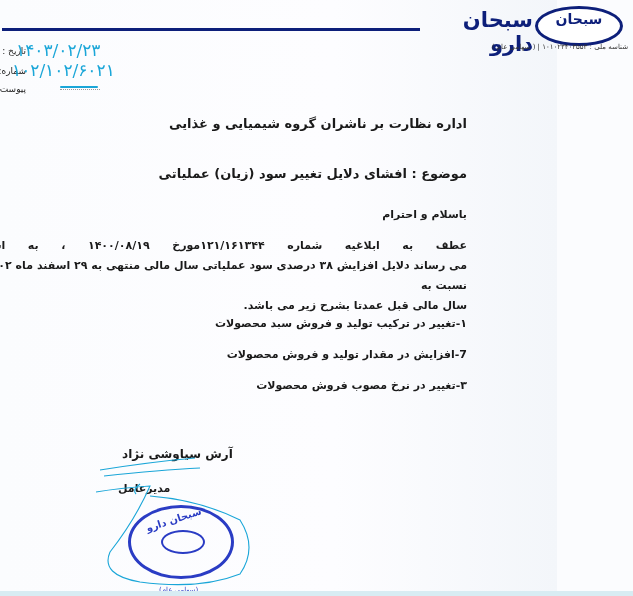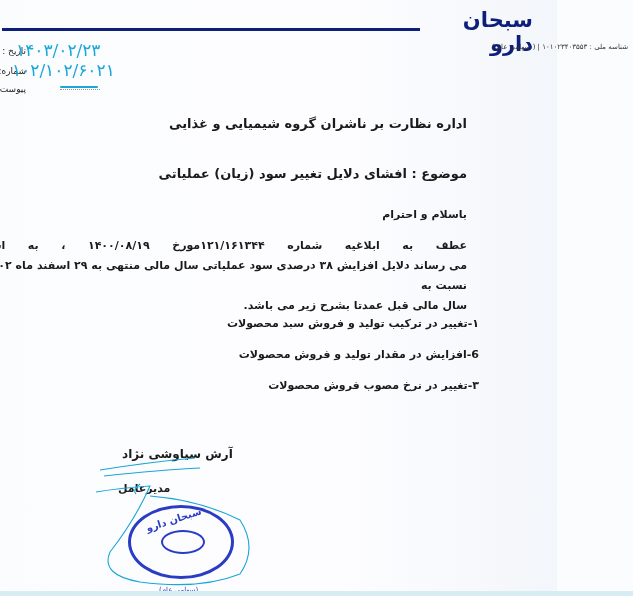--- a/index.html
+++ b/index.html
@@ -15,57 +15,60 @@
   .meta-val{position:absolute;color:#1aa6d8;font-size:17px;font-family:"DejaVu Serif",serif;direction:rtl;white-space:nowrap;}
   .dots{position:absolute;left:60px;top:89px;width:40px;border-bottom:1px dotted #999;}
   .dash-sig{position:absolute;left:60px;top:86px;width:38px;height:2px;background:#1aa6d8;border-radius:2px;}
   
   .text{position:absolute;direction:rtl;text-align:right;white-space:nowrap;font-weight:bold;}
   .addr{right:90px;top:116px;font-size:13px;font-weight:bold;}
   .subj{right:90px;top:150px;font-size:13px;font-weight:bold;margin-top:16px;}
   .greet{right:90px;top:208px;font-size:11px;}
   .para{right:90px;top:236px;width:510px;font-size:11px;line-height:20px;white-space:normal;}
   .para .l1{display:block;text-align:justify;text-align-last:justify;}
-  .item{right:78px;font-size:11px;}
+  .item{right:90px;font-size:11px;}
   .sig-name{position:absolute;left:122px;top:447px;direction:rtl;font-size:12px;font-weight:bold;}
   .sig-title{position:absolute;left:118px;top:482px;direction:rtl;font-size:11px;font-weight:bold;}
   .stamp{position:absolute;left:128px;top:505px;width:106px;height:74px;border:3px solid #2a3cc4;border-radius:50%;box-sizing:border-box;}
   .stamp-inner{position:absolute;left:30px;top:22px;width:40px;height:20px;border:2px solid #2a3cc4;border-radius:50%;}
   .stamp-top{position:absolute;left:14px;top:6px;font-size:10px;color:#2a3cc4;direction:rtl;font-weight:bold;transform:rotate(-18deg);}
   .stamp-bot{position:absolute;left:28px;top:50px;font-size:7px;color:#2a3cc4;direction:rtl;margin-top:28px;}
   .bottom-edge{position:absolute;left:0;top:591px;width:633px;height:5px;background:#d8ecf3;}
   svg.scribble{position:absolute;left:0;top:0;}
 </style>
 </head>
 <body>
 
 <div class="page">
 
   <div class="brand-line"></div>
   <div class="brand-name">سبحان دارو</div>
+  <div class="logo">
+    <div class="logo-text">سبحان</div>
+  </div>
   <div class="brand-sub">شناسه ملی : ۱۰۱۰۲۳۴۰۳۵۵۳ | ( سهامی عام )</div>
 
   <div class="meta-row" style="top:46px;right:531px;">تاریخ :</div>
   <div class="meta-val" style="left:16px;top:40px;">۱۴۰۳/۰۲/۲۳</div>
   <div class="meta-row" style="top:66px;right:531px;">شماره:</div>
   <div class="meta-val" style="left:12px;top:60px;">۱۰۲/۱۰۲/۶۰۲۱</div>
   <div class="meta-row" style="top:84px;right:531px;margin-left:40px;">پیوست:</div>
   <div class="dots"></div>
   <div class="dash-sig"></div>
 
   <div class="text addr">اداره نظارت بر ناشران گروه شیمیایی و غذایی</div>
   <div class="text subj">موضوع : افشای دلایل تغییر سود (زیان) عملیاتی</div>
   <div class="text greet">باسلام و احترام</div>
   <div class="text para">
     <span class="l1">عطف به ابلاغیه شماره ۱۲۱/۱۶۱۳۴۴مورخ ۱۴۰۰/۰۸/۱۹ ، به استحضار</span>
     <span style="display:block">می رساند دلایل افزایش ۳۸ درصدی سود عملیاتی سال مالی منتهی به ۲۹ اسفند ماه ۱۴۰۲ نسبت به</span>
     <span style="display:block">سال مالی قبل عمدتا بشرح زیر می باشد.</span>
   </div>
   <div class="text item" style="top:317px;">۱-تغییر در ترکیب تولید و فروش سبد محصولات</div>
-  <div class="text item" style="top:348px;">6-افزایش در مقدار  تولید و فروش محصولات</div>
+  <div class="text item" style="top:348px;">7-افزایش در مقدار  تولید و فروش محصولات</div>
   <div class="text item" style="top:379px;">۳-تغییر در نرخ مصوب فروش محصولات</div>
 
   <div class="sig-name">آرش سیاوشی نژاد</div>
   <div class="sig-title">مدیرعامل</div>
 
   <div class="stamp">
     <div class="stamp-top">سبحان دارو</div>
     <div class="stamp-inner"></div>
     <div class="stamp-bot">(سهامی عام)</div>
   </div>

